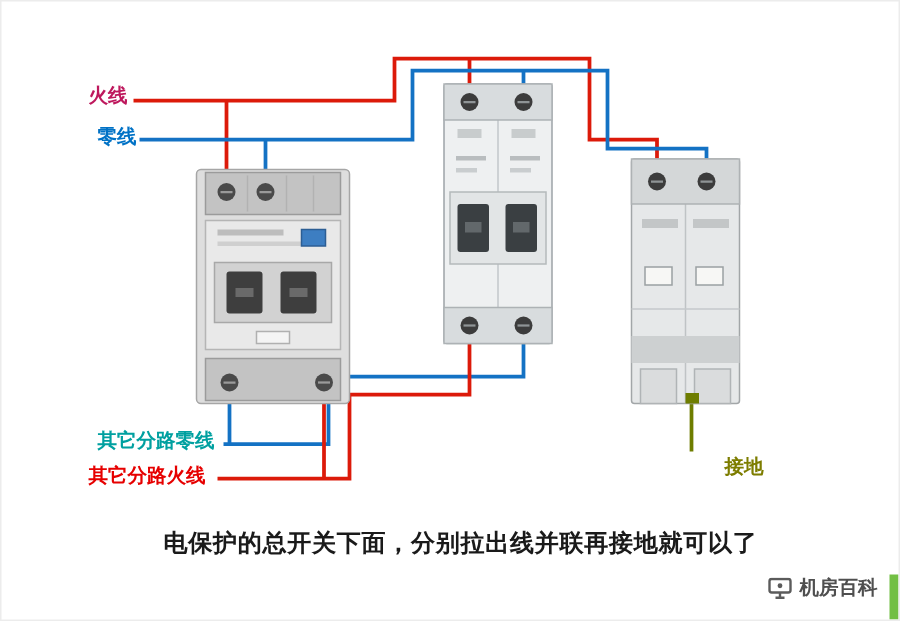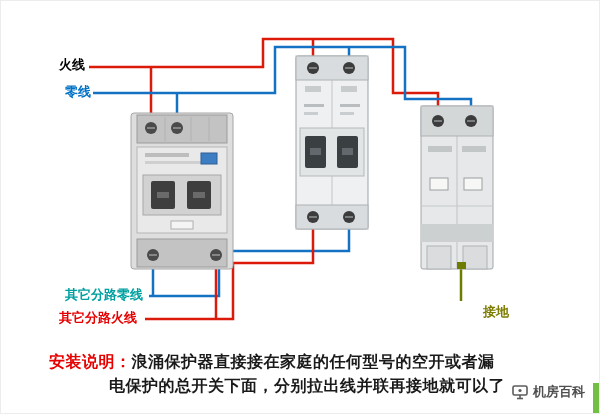--- a/index.html
+++ b/index.html
@@ -13,21 +13,21 @@
     font-family:"DejaVu Sans","Liberation Sans",sans-serif;
   }
   .wires{position:absolute;left:0;top:0;}
   .lbl{
     position:absolute;
     font-size:13px;
     font-weight:bold;
     white-space:nowrap;
     line-height:14px;
   }
-  .lbl.live{color:#000000;}
+  .lbl.live{color:#be185d;}
   .lbl.neutral{color:#0072c6;}
   .lbl.branch-neutral{color:#00a0a0;}
   .lbl.branch-live{color:#e60000;}
   .lbl.ground{color:#7d7d00;text-align:right;}
   .instructions{
     position:absolute;
     left:48px;top:349px;width:516px;
     font-size:16px;
     font-weight:bold;
     color:#1a1a1a;
@@ -158,23 +158,20 @@
     </g>
   </svg>
 
   <span class="lbl live" style="left:58px;top:57px">火线</span>
   <span class="lbl neutral" style="left:64px;top:84px">零线</span>
   <span class="lbl branch-live" style="left:58px;top:310px">其它分路火线</span>
   <span class="lbl branch-neutral" style="left:64px;top:287px">其它分路零线</span>
   <span class="lbl ground" style="left:482px;top:304px">接地</span>
 
   <div class="instructions">
-    <div class="row1">
-      <span class="note-title">安装说明：</span><span>浪涌保护器直接接在家庭的任何型号的空开或者漏</span>
-    </div>
     <div class="row2">电保护的总开关下面，分别拉出线并联再接地就可以了</div>
   </div>
 
   <div class="watermark">
     <svg width="16" height="15" viewBox="0 0 16 15">
       <rect x="1" y="1" width="14" height="9" rx="1.5" fill="none" stroke="#4a4a4a" stroke-width="1.6"></rect>
       <circle cx="8" cy="5.5" r="1.6" fill="#4a4a4a"></circle>
       <line x1="5" y1="13.5" x2="11" y2="13.5" stroke="#4a4a4a" stroke-width="1.6"></line>
       <line x1="8" y1="10" x2="8" y2="13" stroke="#4a4a4a" stroke-width="1.6"></line>
     </svg>

